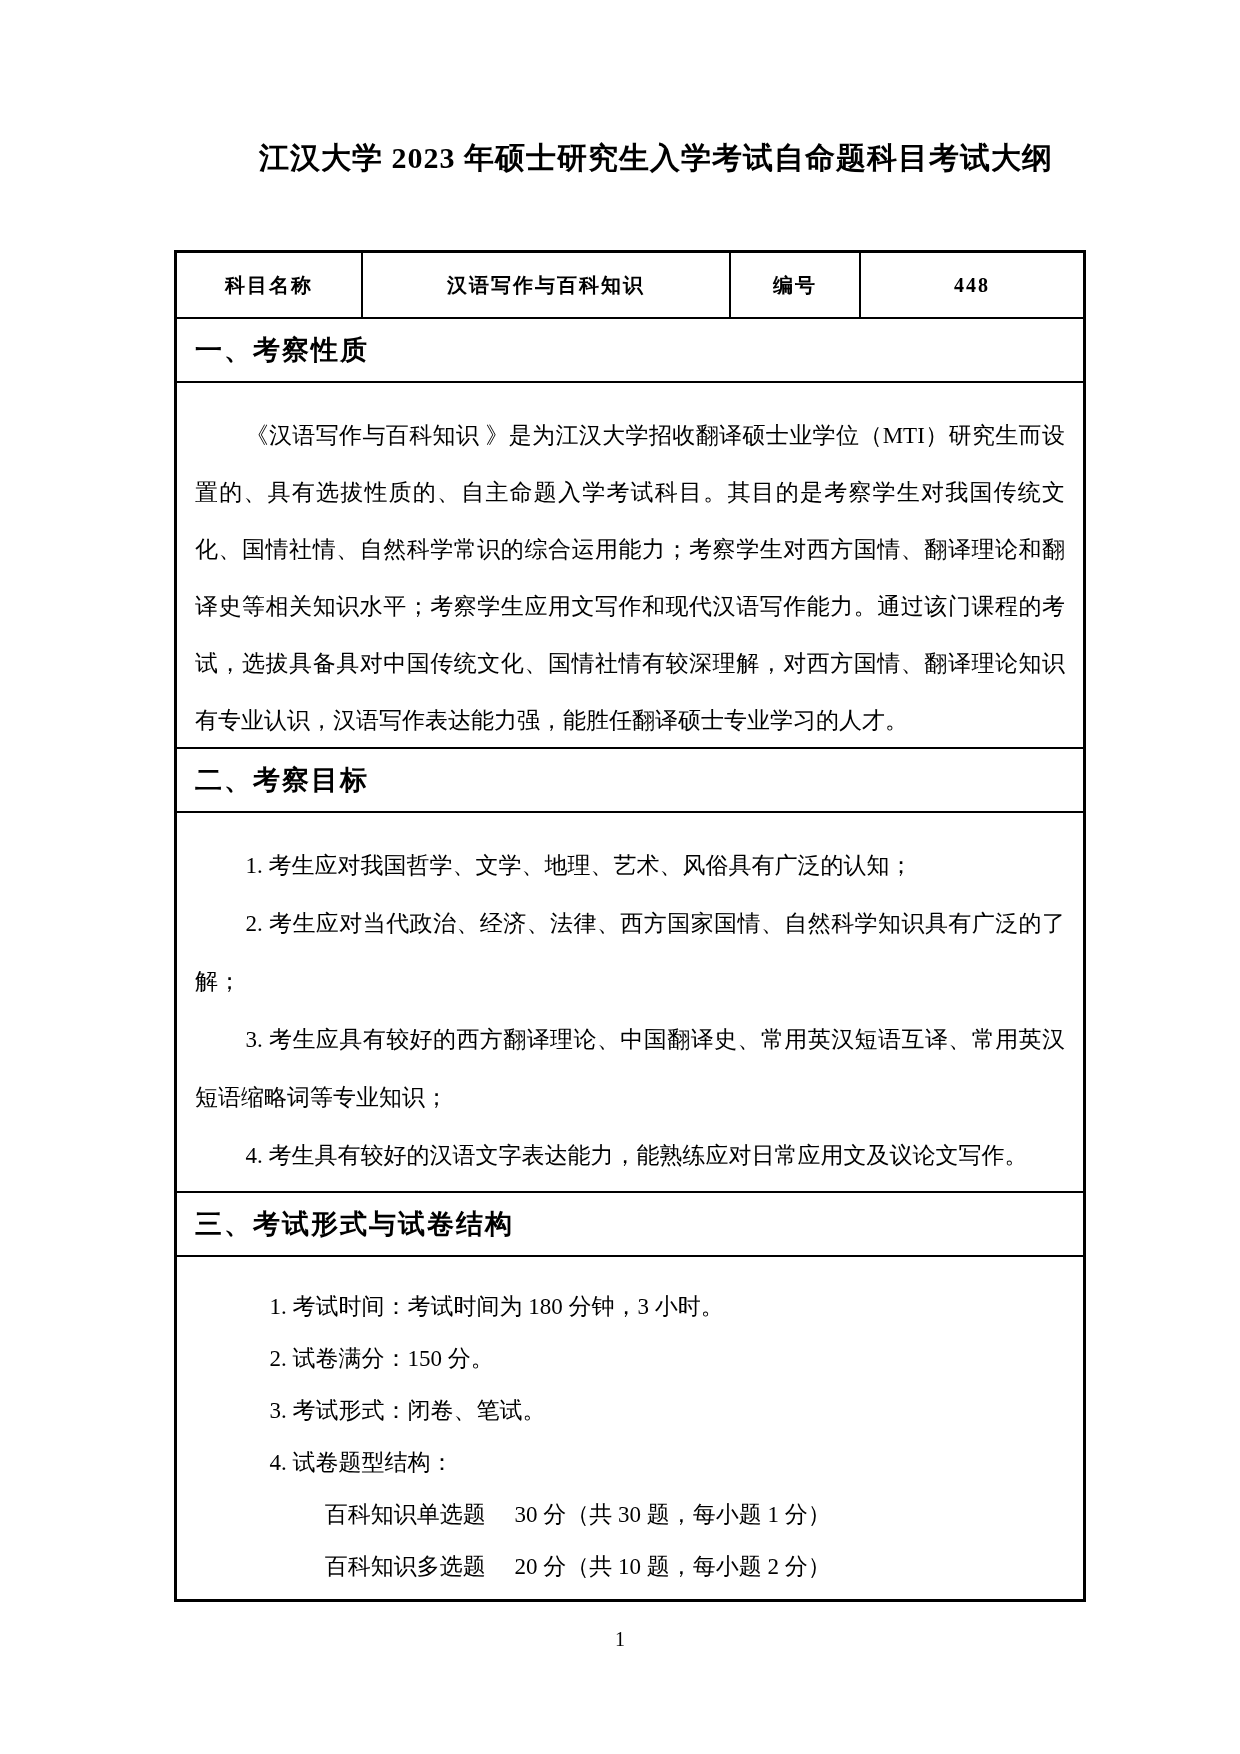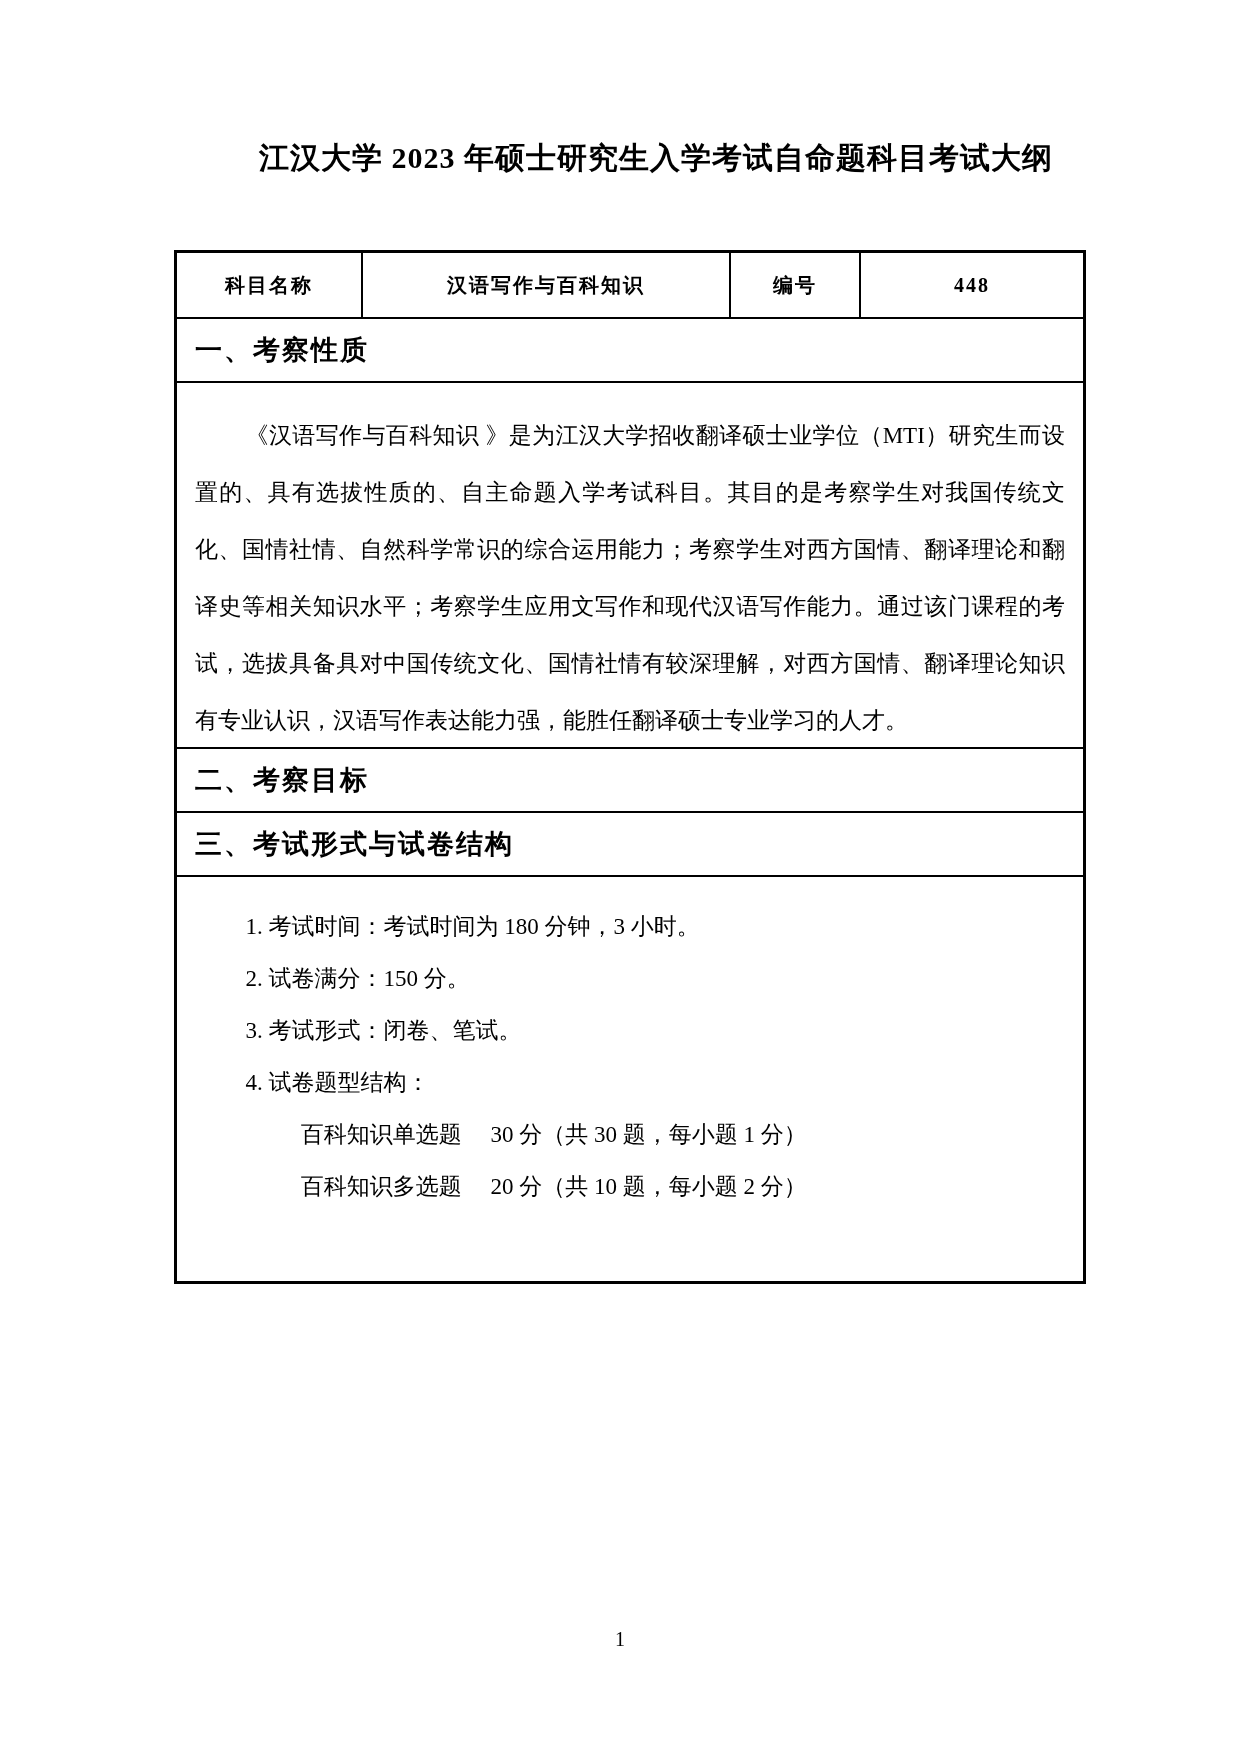--- a/index.html
+++ b/index.html
@@ -64,21 +64,21 @@
   .section-body {
     box-sizing: border-box;
     border-bottom: 2px solid #000;
     padding: 24px 18px 16px 18px;
     font-size: 23px;
     text-align: justify;
     overflow: hidden;
   }
   .section-body.body-1 { height: 366px; line-height: 57px; }
   .section-body.body-2 { height: 380px; line-height: 58px; }
-  .section-body.body-3 { height: 404px; line-height: 52px; border-bottom: none; }
+  .section-body.body-3 { height: 342px; line-height: 52px; border-bottom: none; margin-left: 24px; }
   .section-body p {
     margin: 0;
     text-indent: 2.2em;
   }
   .section-body p.subitem {
     text-indent: 4.6em;
     text-align: left;
   }
   .page-number {
     position: absolute;
@@ -104,20 +104,26 @@
   </div>
 
   <div class="section-heading">一、考察性质</div>
 
   <div class="section-body body-1">
     <p>《汉语写作与百科知识 》是为江汉大学招收翻译硕士业学位（MTI）研究生而设置的、具有选拔性质的、自主命题入学考试科目。其目的是考察学生对我国传统文化、国情社情、自然科学常识的综合运用能力；考察学生对西方国情、翻译理论和翻译史等相关知识水平；考察学生应用文写作和现代汉语写作能力。通过该门课程的考试，选拔具备具对中国传统文化、国情社情有较深理解，对西方国情、翻译理论知识有专业认识，汉语写作表达能力强，能胜任翻译硕士专业学习的人才。</p>
   </div>
 
   <div class="section-heading">二、考察目标</div>
 
+  <div class="section-body body-2">
+    <p>1. 考生应对我国哲学、文学、地理、艺术、风俗具有广泛的认知；</p>
+    <p>2. 考生应对当代政治、经济、法律、西方国家国情、自然科学知识具有广泛的了解；</p>
+    <p>3. 考生应具有较好的西方翻译理论、中国翻译史、常用英汉短语互译、常用英汉短语缩略词等专业知识；</p>
+    <p>4. 考生具有较好的汉语文字表达能力，能熟练应对日常应用文及议论文写作。</p>
+  </div>
 
   <div class="section-heading">三、考试形式与试卷结构</div>
 
   <div class="section-body body-3">
     <p>1. 考试时间：考试时间为 180 分钟，3 小时。</p>
     <p>2. 试卷满分：150 分。</p>
     <p>3. 考试形式：闭卷、笔试。</p>
     <p>4. 试卷题型结构：</p>
     <p class="subitem">百科知识单选题　 30 分（共 30 题，每小题 1 分）</p>
     <p class="subitem">百科知识多选题　 20 分（共 10 题，每小题 2 分）</p>

